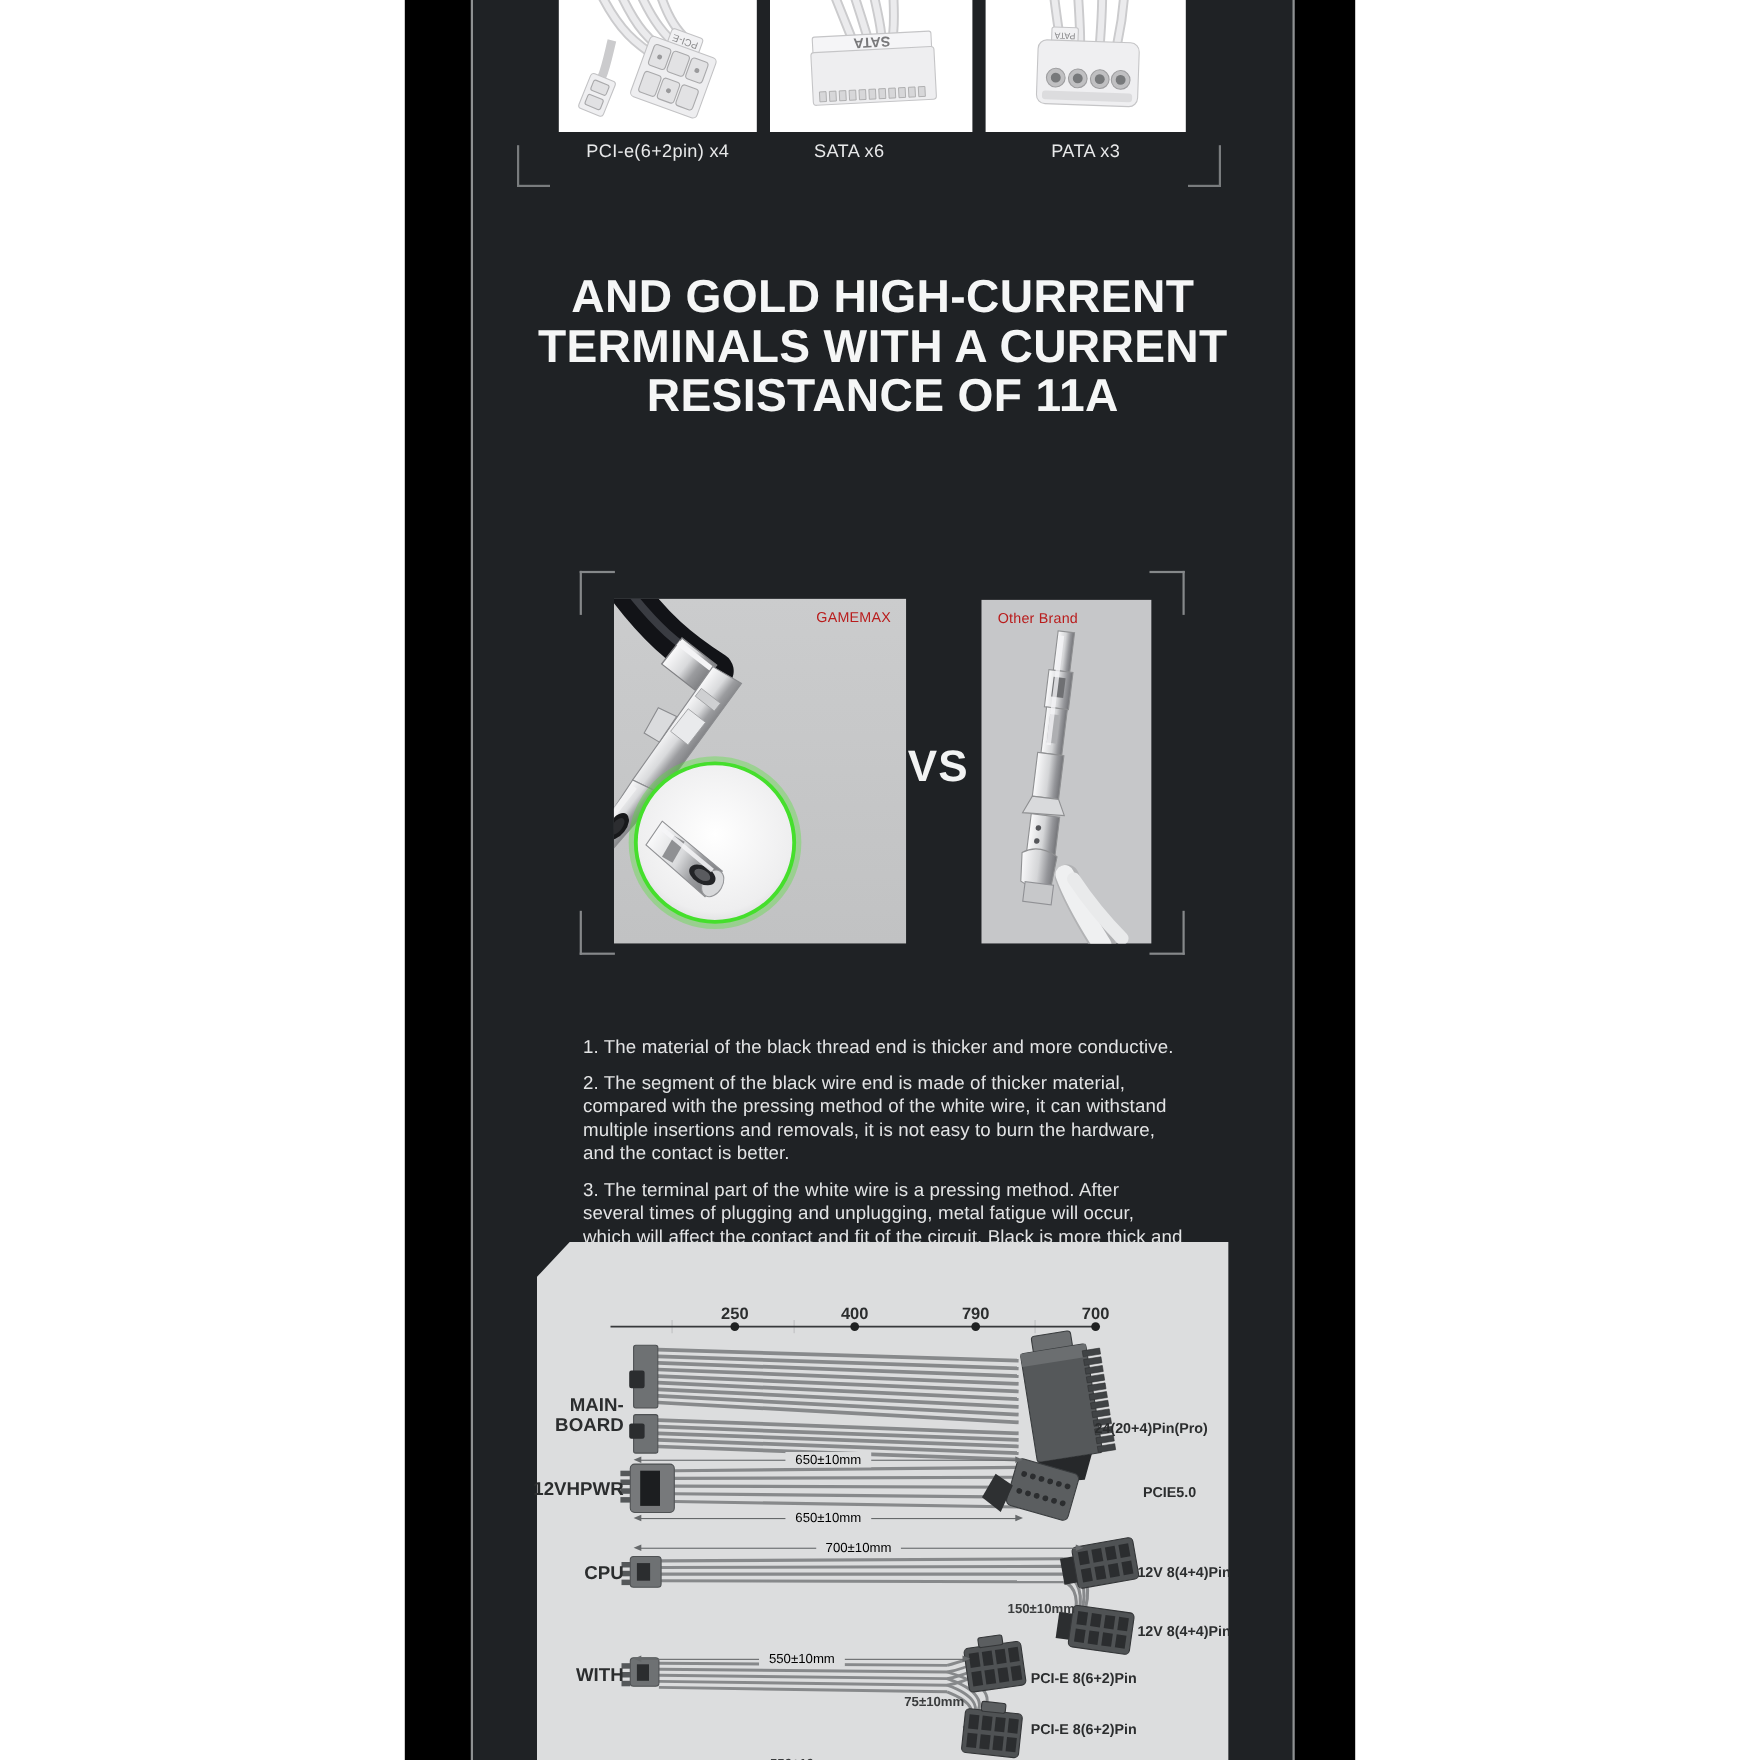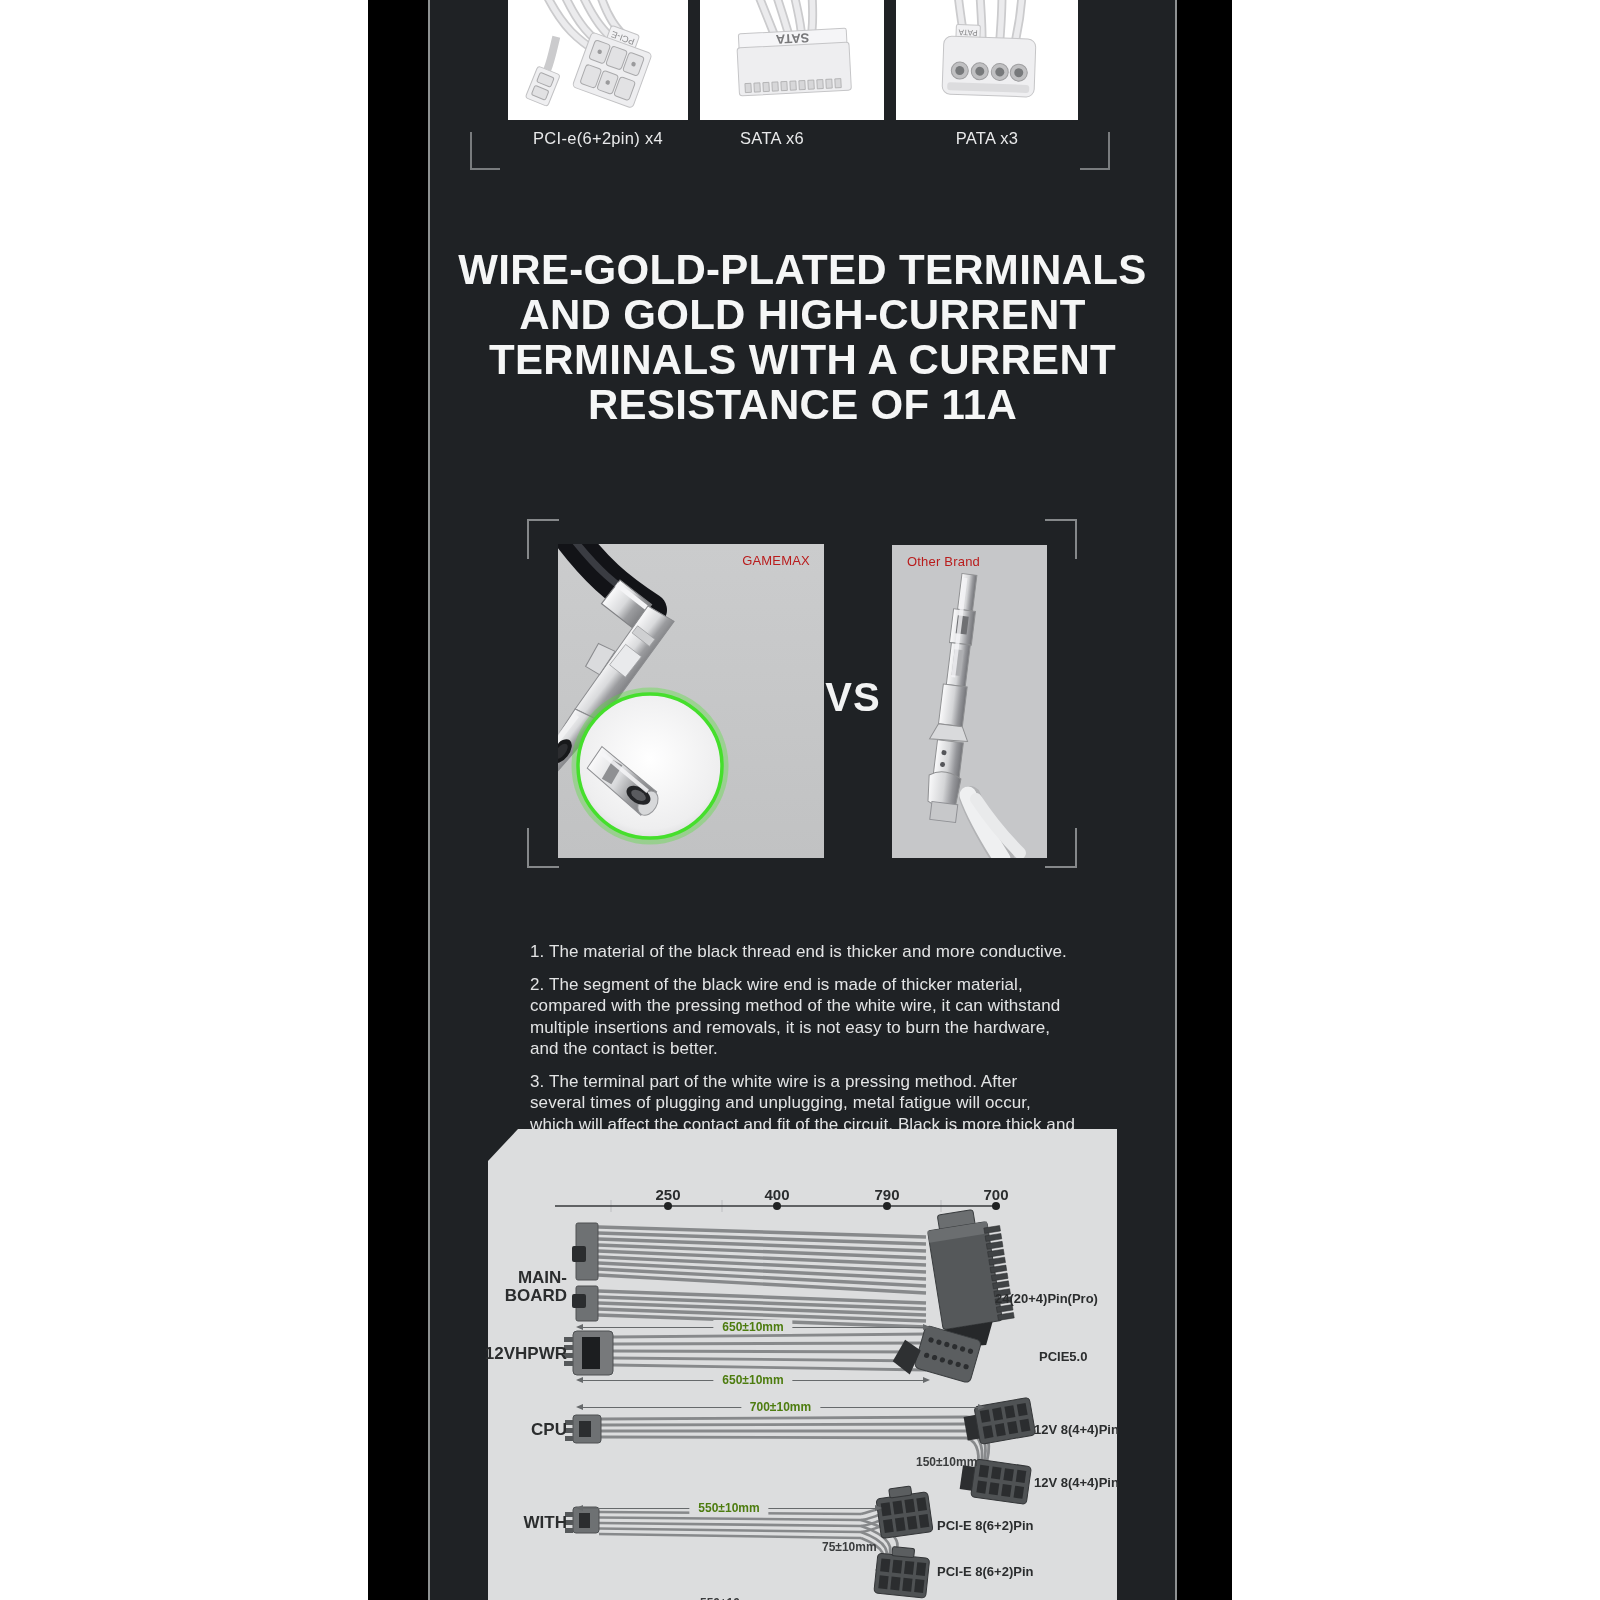--- a/index.html
+++ b/index.html
@@ -50,21 +50,21 @@
   .conlbl{font-size:13px;}
   .minilbl{font-size:12px;color:#3a3c3d;font-weight:bold;white-space:nowrap;}
 
   .measure{height:10px;}
   .measure .ln{position:absolute;left:5px;right:5px;top:5px;height:1px;background:#66696b;}
   .measure::before{content:"";position:absolute;left:0;top:2px;border-top:3.5px solid transparent;
                    border-bottom:3.5px solid transparent;border-right:7px solid #66696b;}
   .measure::after{content:"";position:absolute;right:0;top:2px;border-top:3.5px solid transparent;
                   border-bottom:3.5px solid transparent;border-left:7px solid #66696b;}
   .measure .lbl{position:absolute;left:50%;top:50%;transform:translate(-50%,-50%);background:#dcddde;
-                padding:0 9px;font-size:12px;font-weight:bold;color:#4d7c0f;white-space:nowrap;}
+                padding:0 9px;font-size:12px;font-weight:normal;color:#000000;white-space:nowrap;}
 </style>
 </head>
 <body>
 
 <div class="page">
   <div class="abs black-frame"></div>
   <div class="abs content-panel"></div>
 
   <div class="abs photo" style="left:508px;width:180px;">
     <svg width="180" height="120" viewBox="0 0 180 120">
@@ -164,21 +164,20 @@
       </g>
     </svg>
   </div>
   <div class="abs photo-label" style="left:508px;width:180px;">PCI-e(6+2pin) x4</div>
   <div class="abs photo-label" style="left:680px;width:184px;">SATA x6</div>
   <div class="abs photo-label" style="left:896px;width:182px;">PATA x3</div>
   <div class="abs bracket bl"></div>
   <div class="abs bracket br"></div>
 
   <div class="abs headline">
-    <div>WIRE-GOLD-PLATED TERMINALS</div>
     <div>AND GOLD HIGH-CURRENT</div>
     <div>TERMINALS WITH A CURRENT</div>
     <div>RESISTANCE OF 11A</div>
   </div>
 
   <div class="abs corner tl"></div>
   <div class="abs corner tr"></div>
   <div class="abs corner bl"></div>
   <div class="abs corner br"></div>
 

